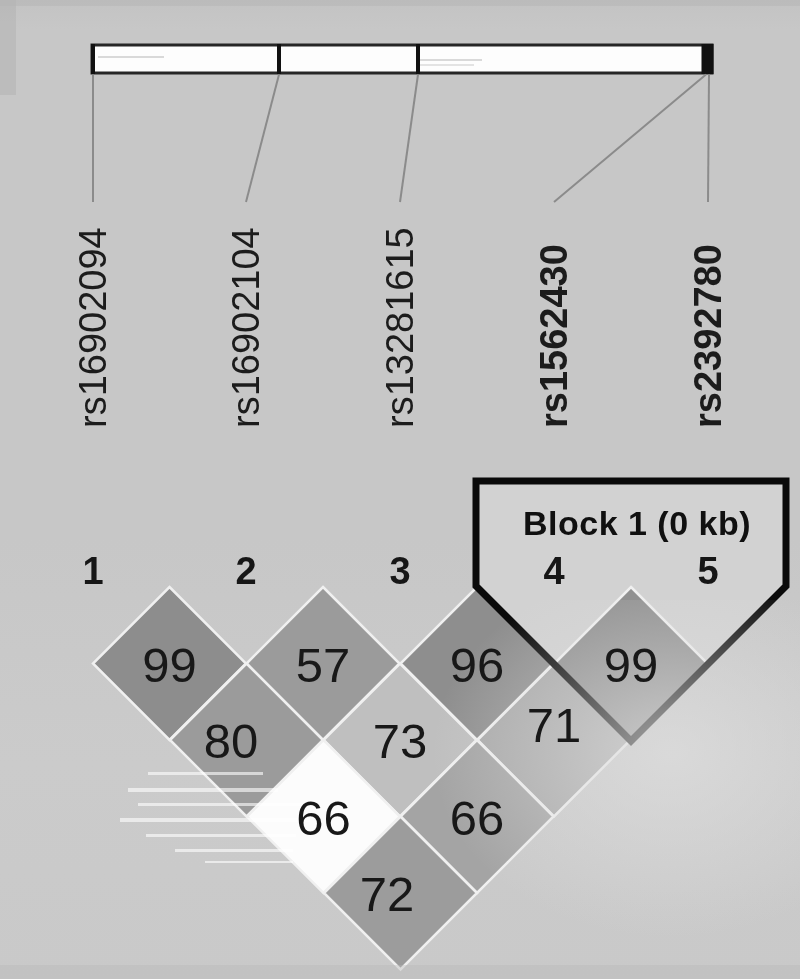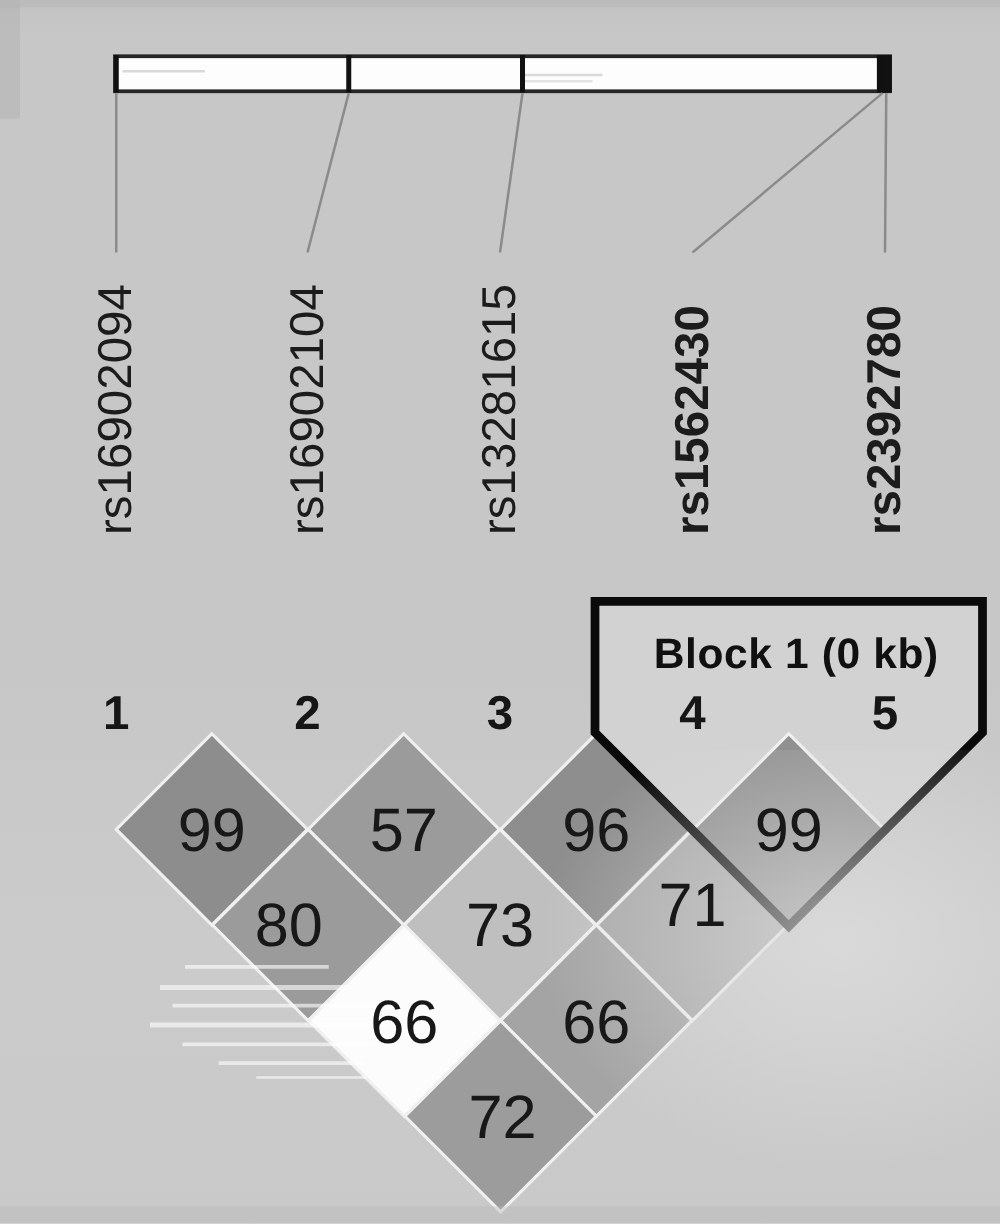--- a/index.html
+++ b/index.html
@@ -94,14 +94,14 @@
   <div class="block-label">Block 1 (0 kb)</div>
 <div class="ld-value" style="left: 123.5px; top: 643.5px;">99</div>
     <div class="ld-value" style="left: 277px; top: 643.5px;">57</div>
     <div class="ld-value" style="left: 431px; top: 643.5px;">96</div>
     <div class="ld-value" style="left: 585px; top: 643.5px;">99</div>
     <div class="ld-value" style="left: 185px; top: 720px;">80</div>
     <div class="ld-value" style="left: 354px; top: 720px;">73</div>
     <div class="ld-value" style="left: 508px; top: 704px;">71</div>
     <div class="ld-value" style="left: 277.5px; top: 796.5px;">66</div>
     <div class="ld-value" style="left: 431px; top: 796.5px;">66</div>
-    <div class="ld-value" style="left: 356px; top: 873px;">72</div>
+    <div class="ld-value" style="left: 341px; top: 873px;">72</div>
   </div>
 
 </body></html>

